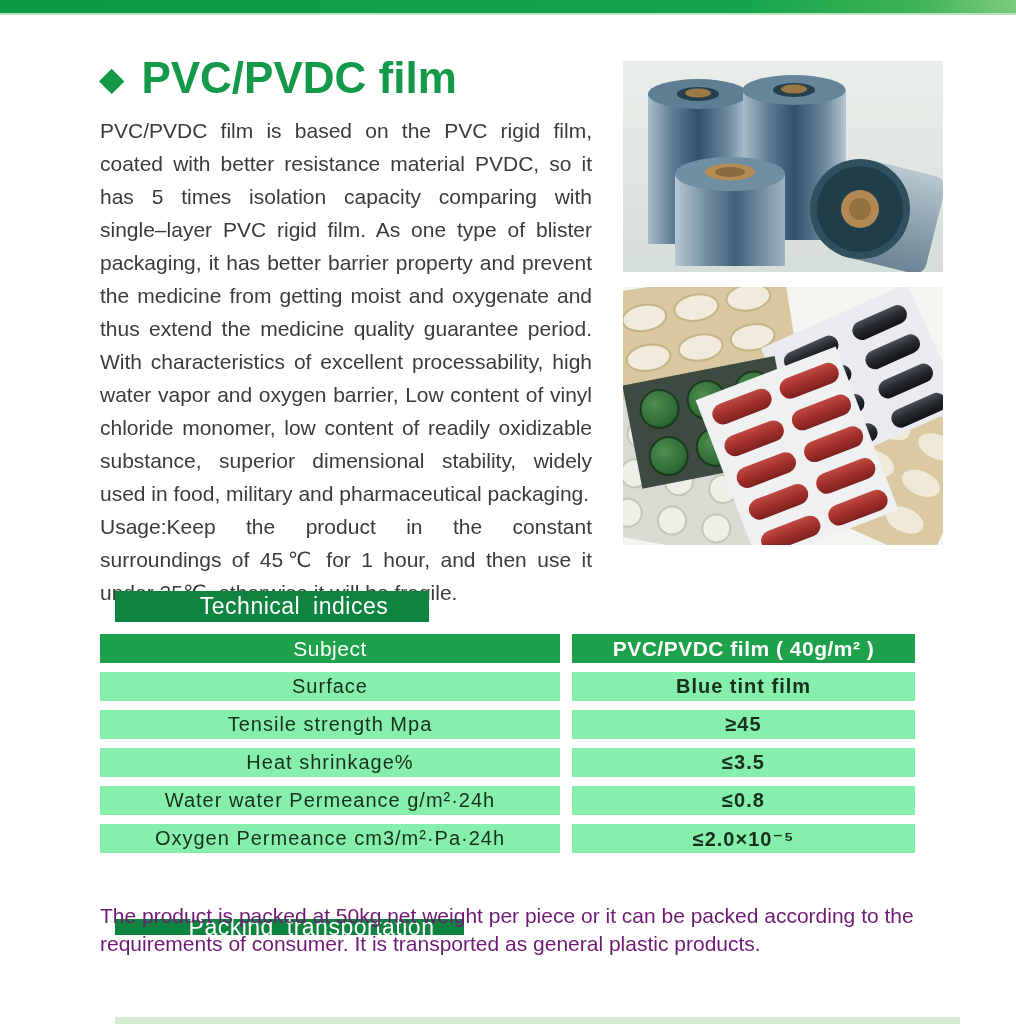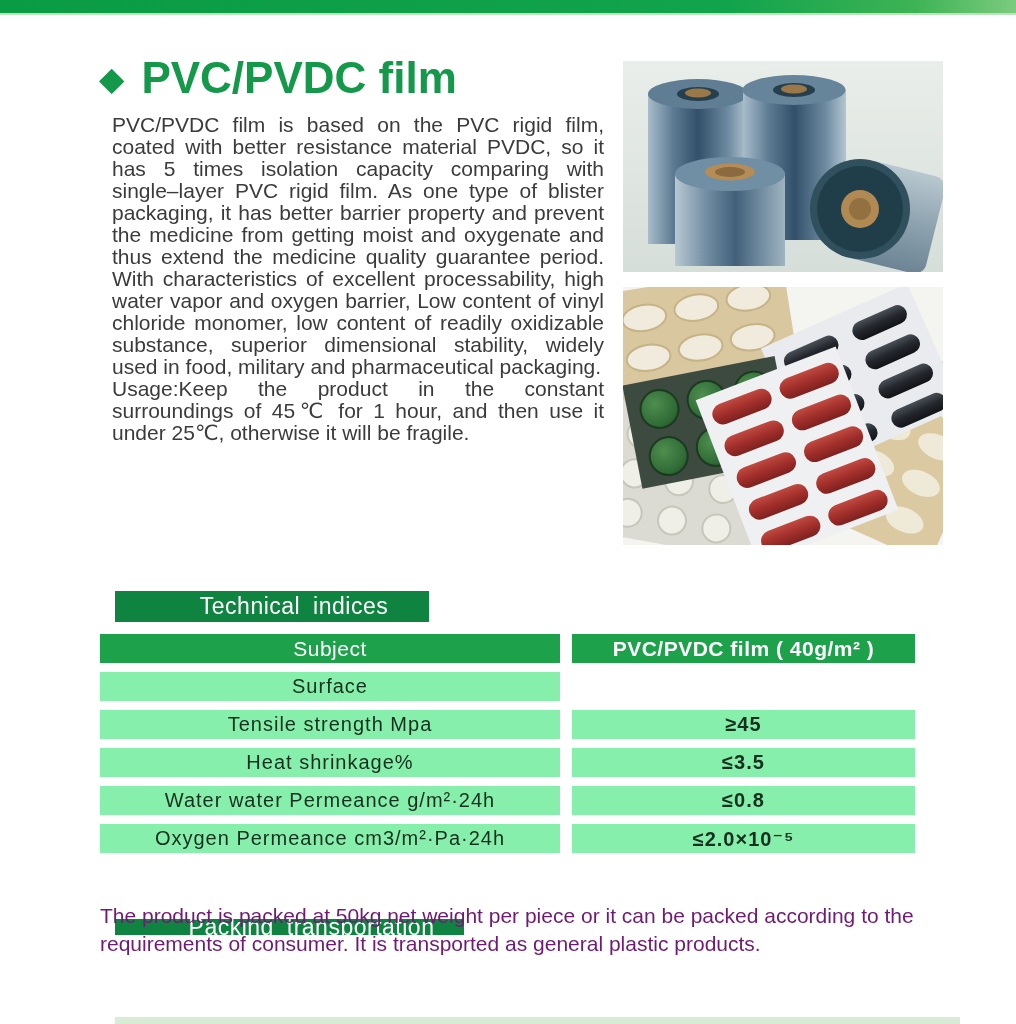--- a/index.html
+++ b/index.html
@@ -10,21 +10,21 @@
   .top-bar{
     position:absolute;left:0;top:0;width:1016px;height:13px;
     background:linear-gradient(90deg,#0a9b45 0%,#12a44c 72%,#3db354 90%,#7ccb7e 100%);
     border-bottom:2px solid #bce3ba;
   }
   .title-row{position:absolute;left:99px;top:56px;display:flex;align-items:center;gap:17px;}
   .diamond{color:#14984a;font-size:33px;line-height:1;}
   .title-text{color:#14984a;font-size:44px;font-weight:bold;line-height:1;}
   .intro{
     position:absolute;left:100px;top:114px;width:492px;
-    font-size:21px;line-height:22px;color:#3b3b3b;text-align:justify;margin-left:12px;
+    font-size:21px;line-height:33px;color:#3b3b3b;text-align:justify;
   }
   .intro p{margin:0;}
   .photo{position:absolute;display:block;}
   .photo-rolls{left:623px;top:61px;width:320px;height:211px;}
   .photo-blister{left:623px;top:287px;width:320px;height:258px;}
   .badge{
     position:absolute;background:#0f8440;color:#ffffff;
     display:flex;align-items:center;justify-content:center;
     font-size:23px;word-spacing:6px;letter-spacing:0.5px;padding-left:44px;
   }
@@ -205,20 +205,21 @@
 
 <div class="badge badge-technical">Technical indices</div>
 
 <div class="tech-table">
   <div class="t-row t-head">
     <div class="t-cell t-subject">Subject</div>
     <div class="t-cell t-value">PVC/PVDC film ( 40g/m² )</div>
   </div>
   <div class="t-row t-data">
     <div class="t-cell t-subject">Surface</div>
+    <div class="t-cell t-value">Blue tint film</div>
   </div>
   <div class="t-row t-data">
     <div class="t-cell t-subject">Tensile strength Mpa</div>
     <div class="t-cell t-value">≥45</div>
   </div>
   <div class="t-row t-data">
     <div class="t-cell t-subject">Heat shrinkage%</div>
     <div class="t-cell t-value">≤3.5</div>
   </div>
   <div class="t-row t-data">

